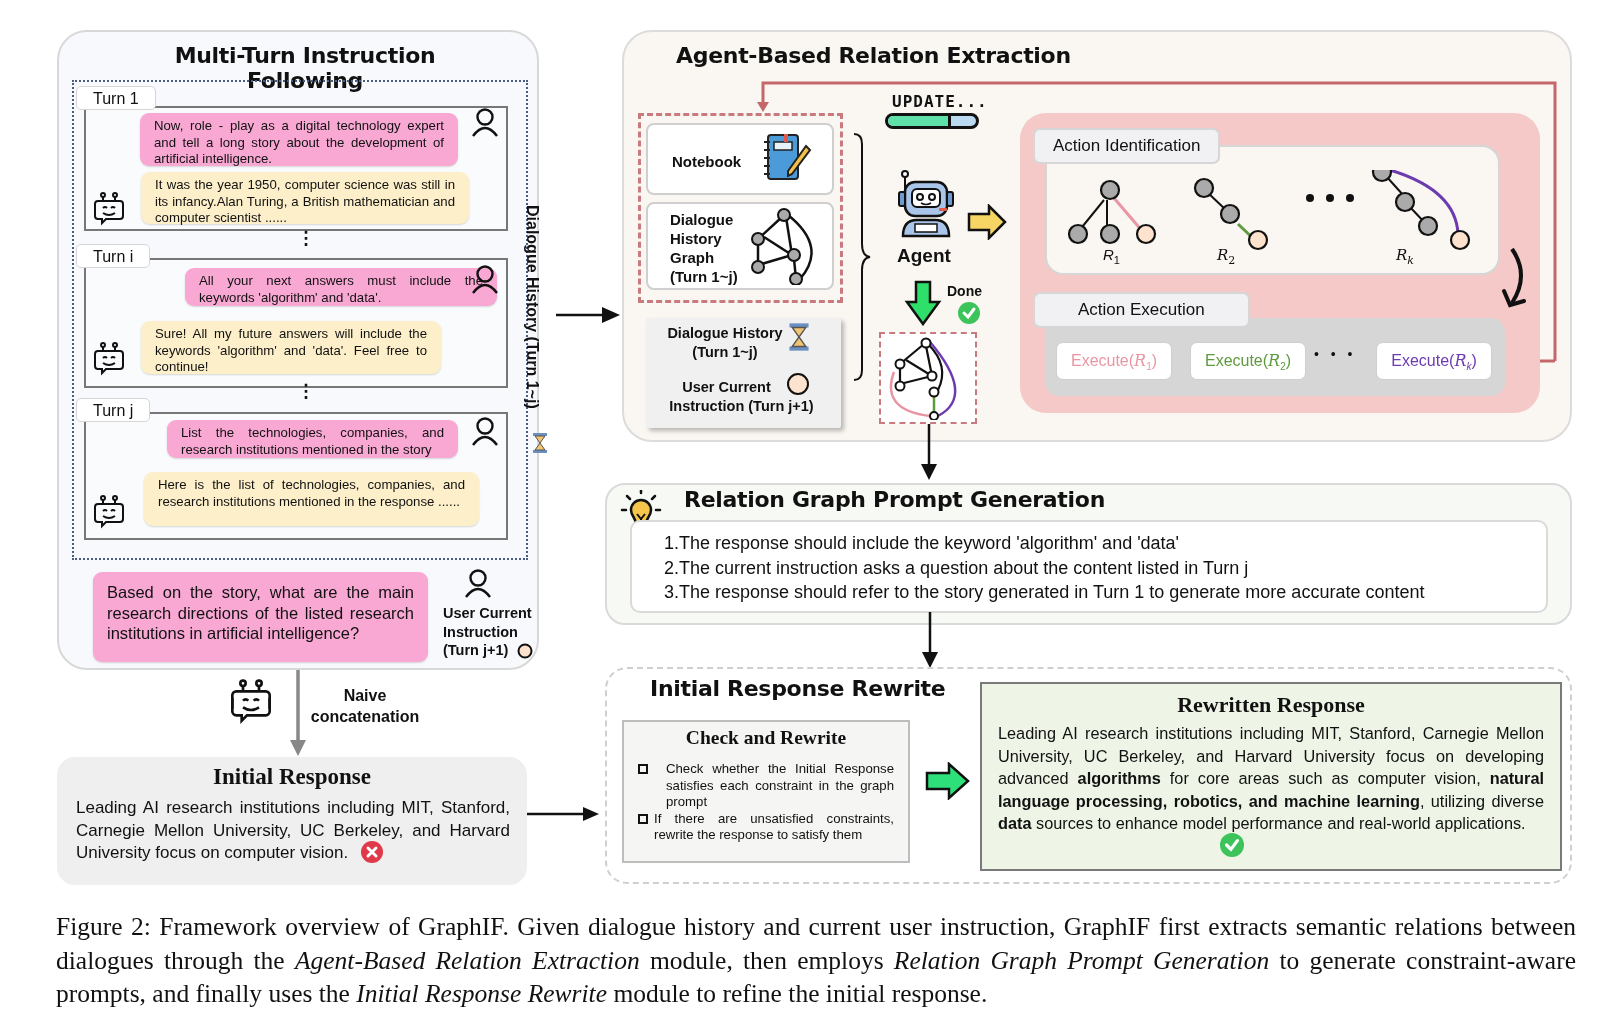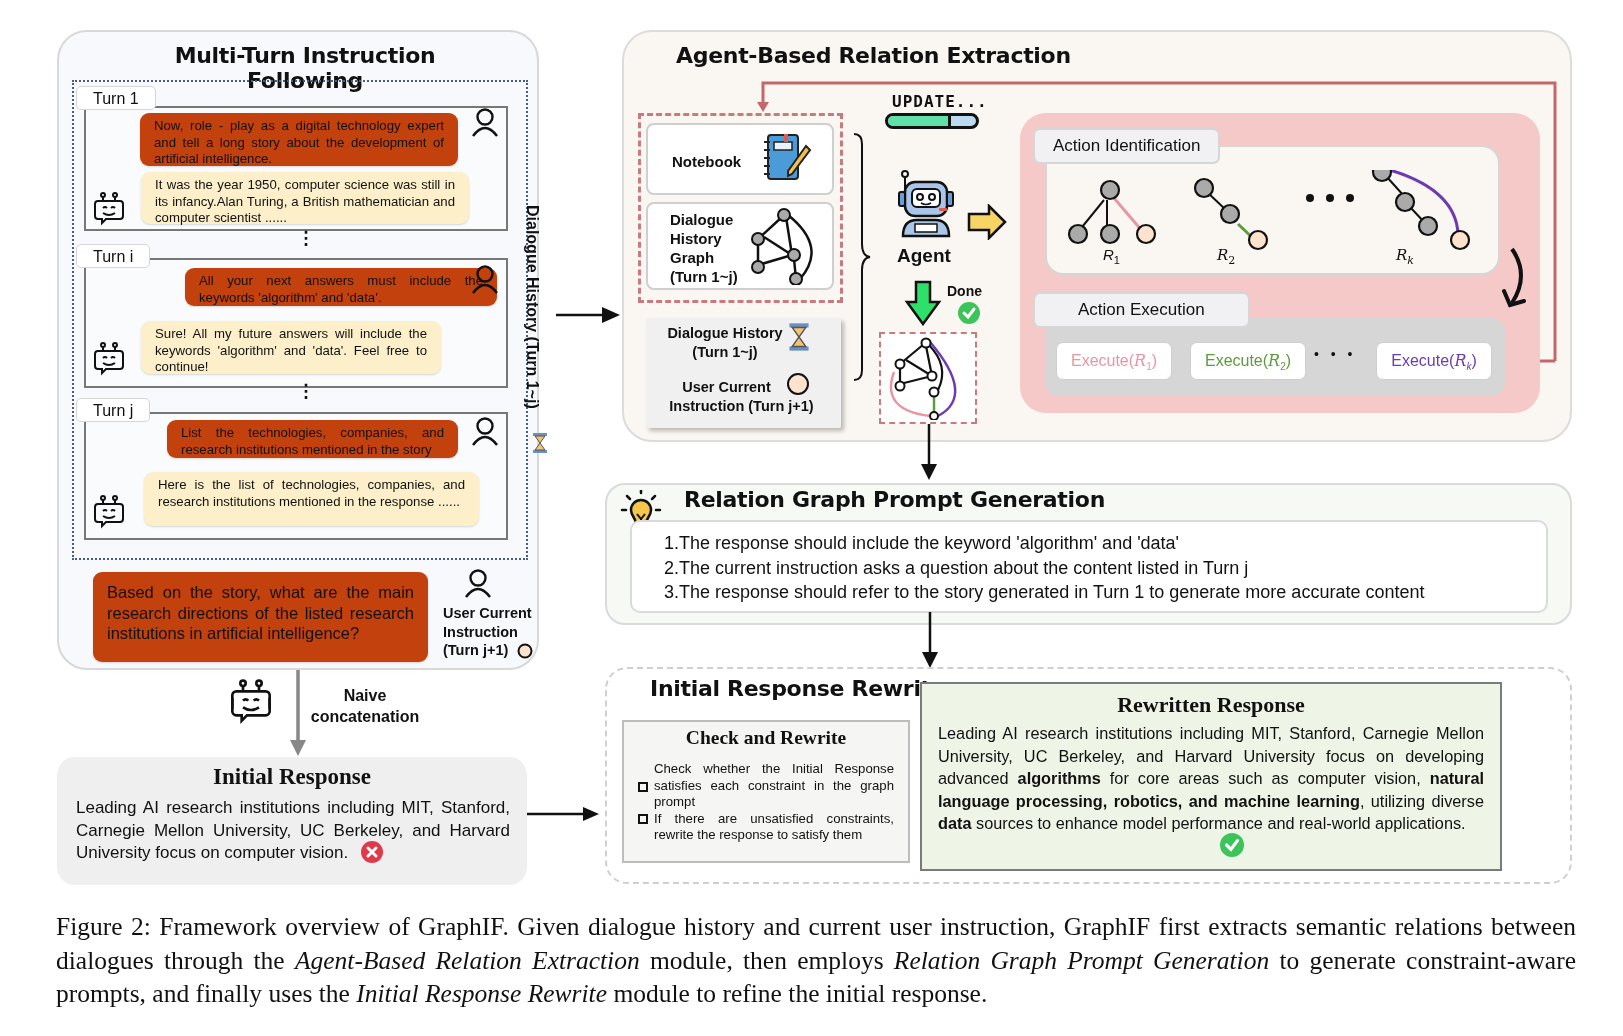--- a/index.html
+++ b/index.html
@@ -5,41 +5,41 @@
   * { box-sizing: border-box; margin: 0; padding: 0; }
   body { width: 1623px; height: 1036px; background: #ffffff; position: relative; overflow: hidden; font-family: "Liberation Sans", sans-serif; color: #111; }
   .abs { position: absolute; }
   .title-hand { font-family: "DejaVu Sans", sans-serif; font-weight: bold; font-size: 22px; letter-spacing: -0.3px; }
   
   #left-panel { left: 57px; top: 30px; width: 482px; height: 640px; background: #f7f9fc; border: 2px solid #d8d8d8; border-radius: 30px; }
   #history-box { left: 72px; top: 80px; width: 456px; height: 480px; border: 2px dotted #4a5d80; }
   .turn-tab { position: absolute; background: #fff; border: 1.5px solid #d6d6d6; border-radius: 5px; font-size: 16px; padding: 2px 16px; height: 24px; line-height: 20px; }
   .turn-box { position: absolute; border: 2px solid #777; background: #fafbfd; }
   .bubble { position: absolute; border-radius: 9px; font-size: 13.2px; line-height: 16.5px; padding: 5px 14px; text-align: justify; box-shadow: 0 1px 2px rgba(0,0,0,0.15); }
-  .bubble.user { background: #c2410c; }
+  .bubble.user { background: #f9a8d4; }
   .bubble.bot { background: #fcefc9; }
   .vdots { position: absolute; width: 6px; font-size: 18px; line-height: 6px; text-align: center; font-weight: bold; }
   .icon-user { position: absolute; width: 30px; height: 32px; }
   .icon-bot { position: absolute; width: 36px; height: 36px; }
   #vertical-label { left: 520px; top: 205px; width: 24px; height: 230px; writing-mode: vertical-rl; font-weight: bold; font-size: 16px; line-height: 24px; }
   
   #agent-panel { left: 622px; top: 30px; width: 950px; height: 412px; background: #faf6f1; border: 2px solid #dcdcdc; border-radius: 30px; }
   .mini-card { position: absolute; background: #fff; border: 2px solid #cfcfcf; border-radius: 8px; font-weight: bold; font-size: 15px; line-height: 19px; }
   #relation-inner { left: 1020px; top: 113px; width: 520px; height: 300px; background: #f4c9c7; border-radius: 26px; }
   #action-id-box { left: 1045px; top: 145px; width: 455px; height: 130px; background: #faf6f1; border: 2px solid #d6d6d6; border-radius: 18px; }
   #action-ex-box { left: 1045px; top: 318px; width: 460px; height: 78px; background: #d6d6d6; border-radius: 14px; }
   .tab-label { position: absolute; background: #f1f1f3; border: 2px solid #d6d6d6; border-radius: 7px; font-size: 17px; padding: 0 18px; line-height: 32px; height: 36px; }
   .exec-btn { position: absolute; background: #fff; border: 1.5px solid #cfcfcf; border-radius: 7px; font-size: 16px; height: 38px; line-height: 36px; text-align: center; }
   
   #prompt-panel { left: 605px; top: 483px; width: 967px; height: 142px; background: #f7f9f5; border: 2px solid #dadada; border-radius: 20px; }
   #prompt-list { left: 630px; top: 520px; width: 918px; height: 93px; background: #fff; border: 2px solid #dadada; border-radius: 10px; padding: 9px 0 0 32px; font-size: 18px; line-height: 24.5px; }
   
   #rewrite-panel { left: 605px; top: 667px; width: 967px; height: 217px; border: 2px dashed #cfcfcf; border-radius: 22px; }
   #check-box { left: 622px; top: 720px; width: 288px; height: 143px; background: #f5f6f4; border: 2px solid #bdbdbd; }
-  #rewritten-box { left: 920px; top: 682px; width: 582px; height: 189px; background: #eef5e7; border: 2px solid #7a7a7a; }
+  #rewritten-box { left: 980px; top: 682px; width: 582px; height: 189px; background: #eef5e7; border: 2px solid #7a7a7a; }
   .serif-title { font-family: "Liberation Serif", serif; font-weight: bold; text-align: center; }
   
   #initial-box { left: 57px; top: 757px; width: 470px; height: 128px; background: #efefef; border-radius: 18px; }
   #caption { left: 56px; top: 910px; width: 1520px; font-family: "Liberation Serif", serif; font-size: 25.5px; line-height: 33.5px; text-align: justify; }
   #caption i { font-style: italic; }
 </style>
 </head>
 <body>
 
 <div id="left-panel" class="abs"></div>
@@ -383,21 +383,21 @@
 <svg class="abs" style="left:921px;top:612px;width:18px;height:56px;" viewBox="0 0 18 56">
     <line x1="9" y1="0" x2="9" y2="42" stroke="#111" stroke-width="2.5"></line>
     <polygon points="1,40 17,40 9,56" fill="#111"></polygon>
   </svg>
 
 <div id="rewrite-panel" class="abs"></div>
 <div class="abs title-hand" style="left:650px;top:676px;">Initial Response Rewrite</div>
 <div id="check-box" class="abs">
   <div class="serif-title" style="font-size:19.5px;margin-top:5px;">Check and Rewrite</div>
   <div style="position:relative;margin:12px 14px 0 14px;font-size:13.2px;line-height:16.5px;">
-    <div style="display:flex;gap:6px;align-items:center;">
+    <div style="display:flex;gap:18px;">
         <span style="flex:none;width:10px;height:10px;border:2px solid #111;margin-top:3px;"></span>
         <span style="text-align:justify;">Check whether the Initial Response satisfies each constraint in the graph prompt</span>
       </div>
     <div style="display:flex;gap:6px;">
         <span style="flex:none;width:10px;height:10px;border:2px solid #111;margin-top:3px;"></span>
         <span style="text-align:justify;">If there are unsatisfied constraints, rewrite the response to satisfy them</span>
       </div>
   </div>
 </div>
 <svg class="abs" style="left:925px;top:762px;width:45px;height:38px;" viewBox="0 0 45 38">

